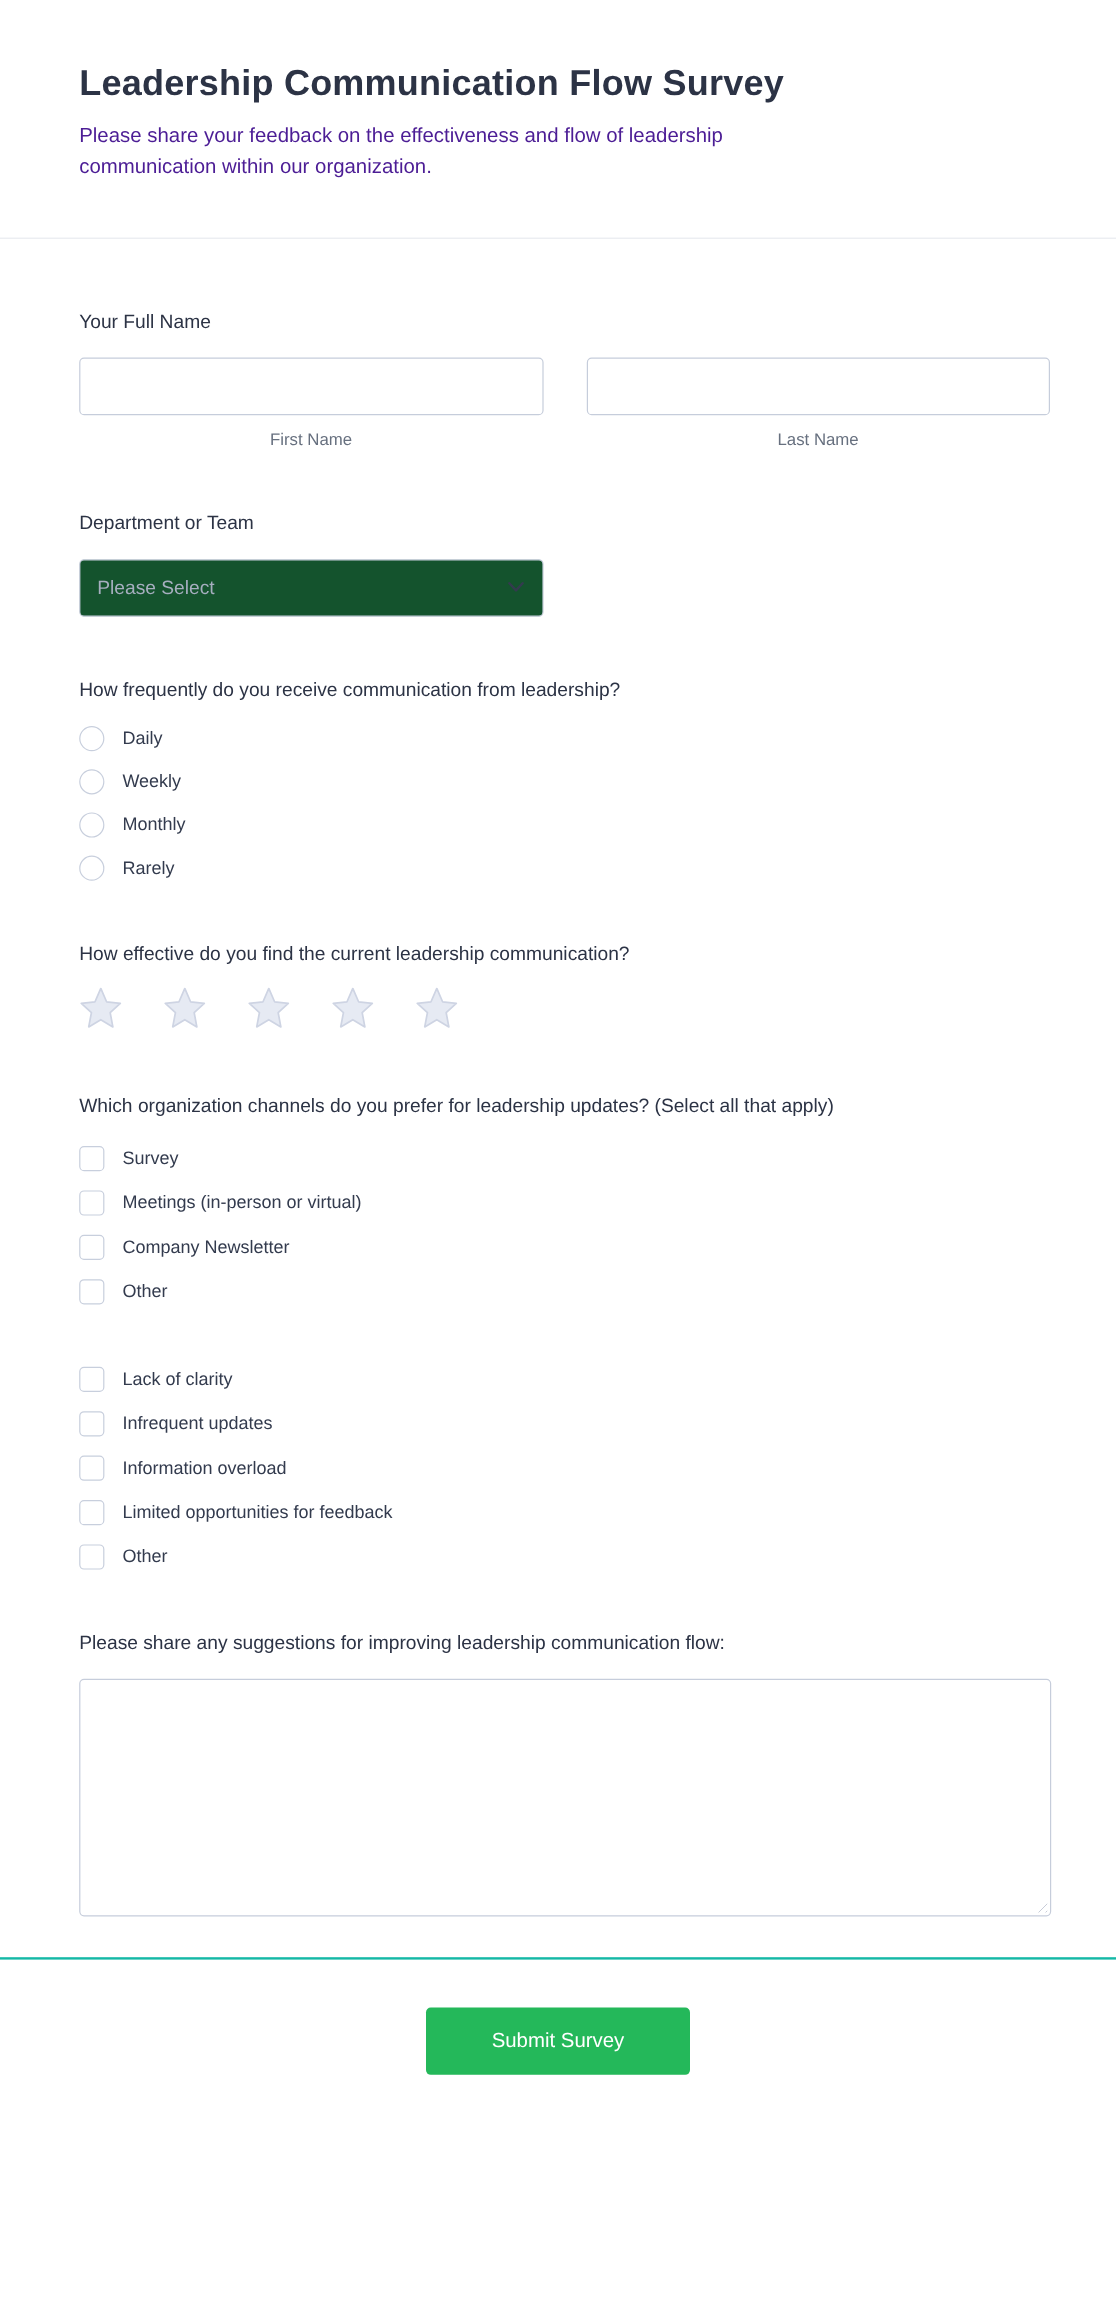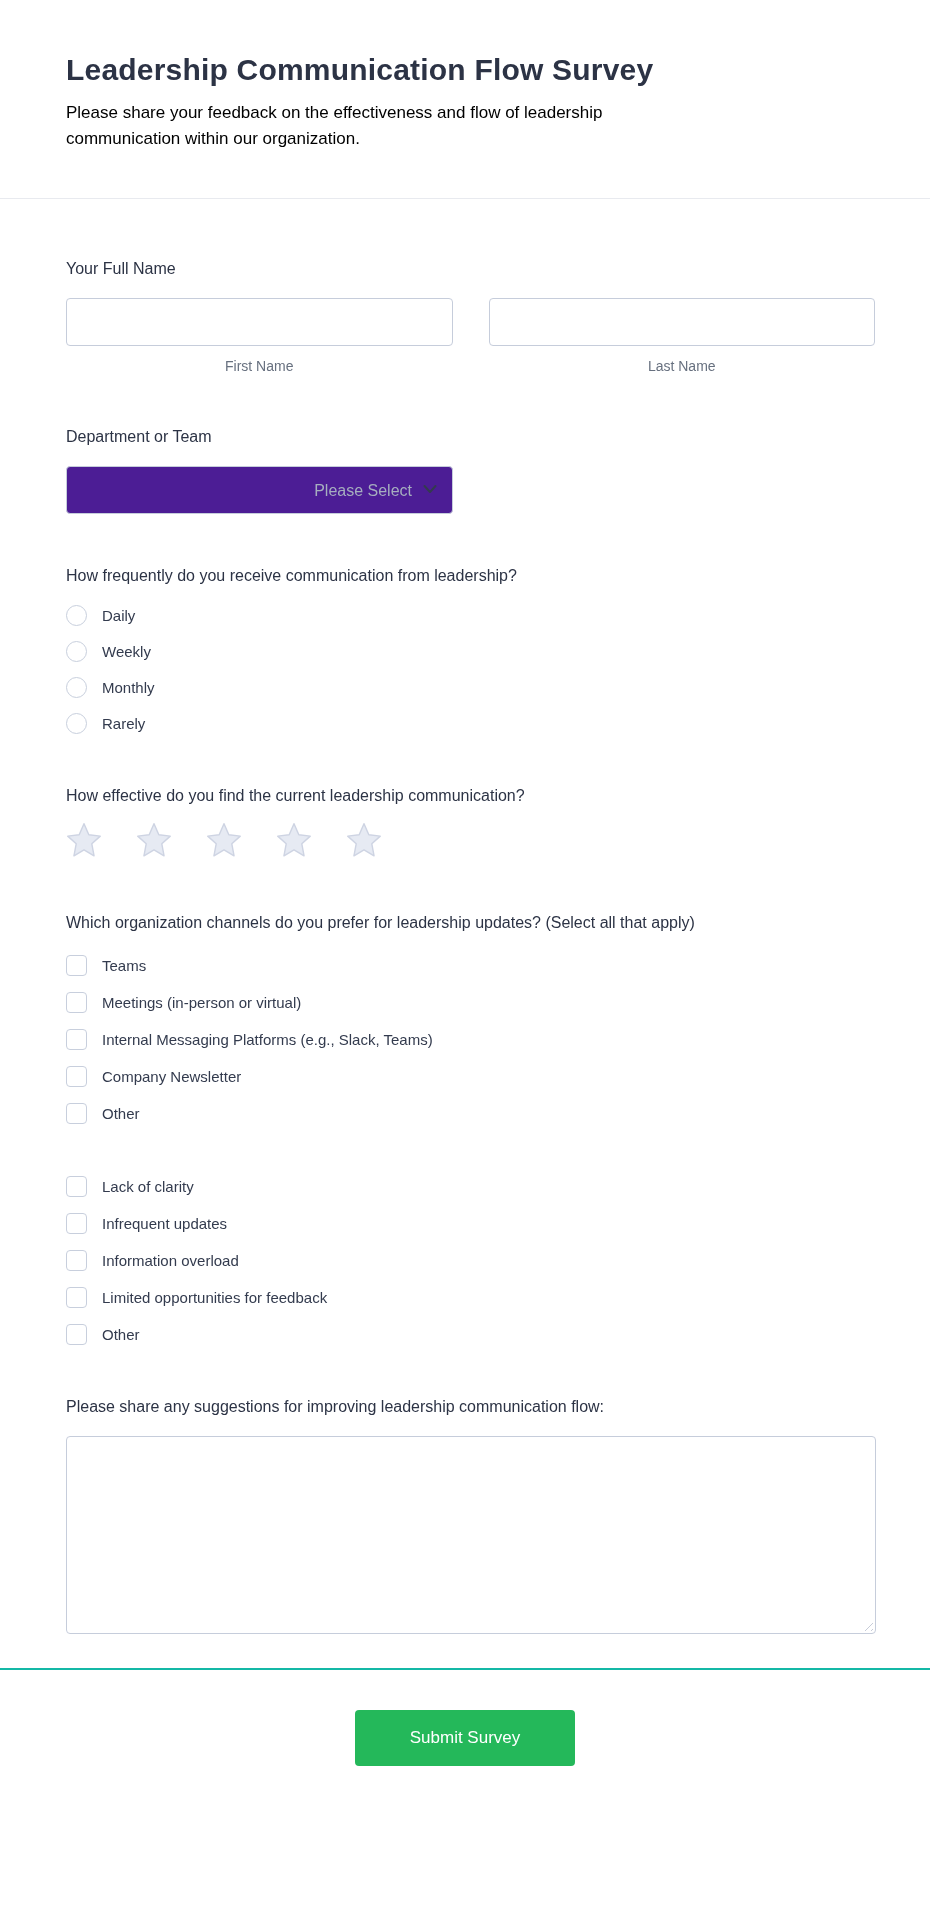--- a/index.html
+++ b/index.html
@@ -15,21 +15,21 @@
   .form-header {
     padding: 50px 60px 46px 66px;
     border-bottom: 1px solid #e8eaef;
   }
   .form-header h1 {
     font-size: 30px; line-height: 40px; font-weight: 700;
     color: #2c3345; letter-spacing: 0.2px;
   }
   .form-header .subtitle {
     margin-top: 10px; max-width: 620px;
-    font-size: 17px; line-height: 26px; color: #000000;
+    font-size: 17px; line-height: 26px; color: #4c1d95;
   }
 
   
   .form-body { padding: 0 55px 0 66px; flex: 0 0 auto; }
   .q { margin-top: 52px; }
   .q.first { margin-top: 60px; }
   .q-label {
     font-size: 16px; line-height: 19px; font-weight: 500; color: #2c3345;
     max-width: 810px;
   }
@@ -43,23 +43,23 @@
     border: 1px solid #c6cddb; border-radius: 4px; background: #fff;
     font-family: "Liberation Sans", sans-serif; font-size: 15px; color: #2c3345;
     padding: 0 12px; outline: none;
   }
   .sublabel { margin-top: 12px; font-size: 14px; line-height: 17px; color: #67707f; text-align: center; }
 
   
   .select-wrap { position: relative; width: 387px; margin-top: 20px; }
   .select-wrap select {
     width: 100%; height: 48px; appearance: none; -webkit-appearance: none;
-    border: 1px solid #c6cddb; border-radius: 4px; background: #4c1d95;
+    border: 1px solid #c6cddb; border-radius: 4px; background: #14532d;
     font-family: "Liberation Sans", sans-serif; font-size: 16px; color: #a6aebf;
-    padding: 0 40px 0 14px; outline: none; cursor: pointer; text-align: right;
+    padding: 0 40px 0 14px; outline: none; cursor: pointer;
   }
   .select-wrap .chevron {
     position: absolute; right: 16px; top: 18px; pointer-events: none;
   }
 
   
   .options { margin-top: 20px; display: flex; flex-direction: column; gap: 15px; }
   .options.cbx { gap: 16px; margin-top: 20px; }
   .opt { display: flex; align-items: flex-end; gap: 15px; cursor: pointer; width: max-content; }
   .opt-text { font-size: 15px; line-height: 21px; color: #333b4e; }
@@ -185,29 +185,25 @@
             <polygon points="50,2 63.4,32.8 95.1,36.5 71.7,57.8 77.9,91 50,74.4 22.1,91 28.3,57.8 4.9,36.5 36.6,32.8"></polygon>
           </svg>
       </div>
     </section>
 
     <section class="q">
       <div class="q-label wrap2">Which organization channels do you prefer for leadership updates? (Select all that apply)</div>
       <div class="options cbx">
         <label class="opt">
           <span class="checkbox"></span>
-          <span class="opt-text">Teams</span>
+          <span class="opt-text">Survey</span>
         </label>
         <label class="opt">
           <span class="checkbox"></span>
           <span class="opt-text">Meetings (in-person or virtual)</span>
-        </label>
-        <label class="opt">
-          <span class="checkbox"></span>
-          <span class="opt-text">Internal Messaging Platforms (e.g., Slack, Teams)</span>
         </label>
         <label class="opt">
           <span class="checkbox"></span>
           <span class="opt-text">Company Newsletter</span>
         </label>
         <label class="opt">
           <span class="checkbox"></span>
           <span class="opt-text">Other</span>
         </label>
       </div>

